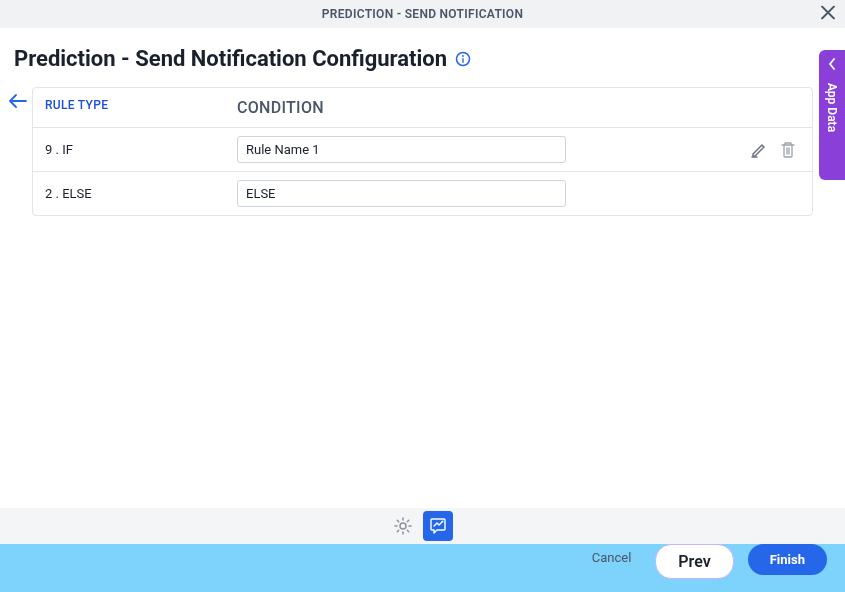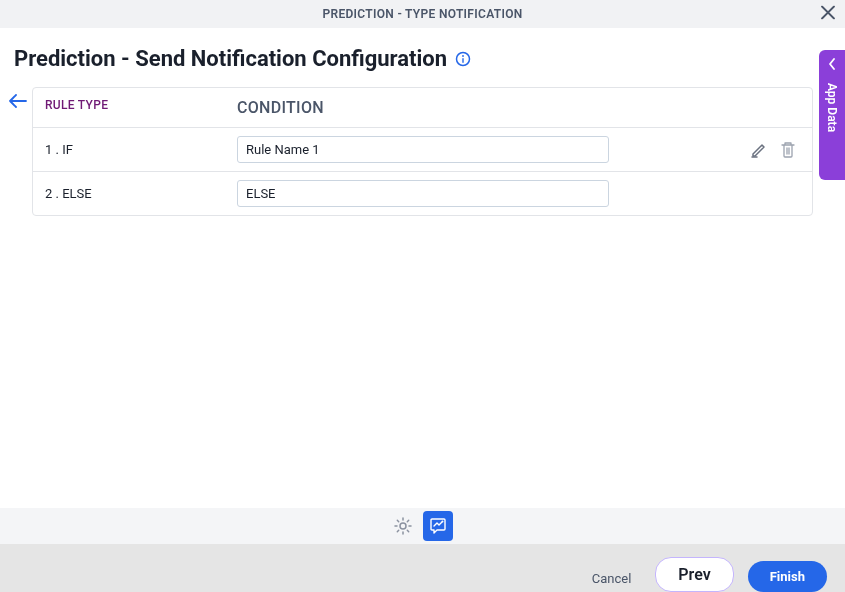--- a/index.html
+++ b/index.html
@@ -10,47 +10,47 @@
     .close-btn { position: absolute; right: 10px; top: 50%; transform: translateY(-50%); cursor: pointer; color: #4a5568; font-size: 14px; }
     
     .page-title-row { padding: 18px 14px 16px 14px; display: flex; align-items: center; gap: 8px; }
     .page-title { font-size: 22px; font-weight: 700; color: #1a202c; }
     .info-icon { width: 16px; height: 16px; display: inline-flex; align-items: center; justify-content: center; }
     
     .back-arrow { position: absolute; left: 8px; top: 93px; cursor: pointer; color: #2563eb; }
     
     .table-wrap { margin: 0 32px; border: 1px solid #e2e4e8; border-radius: 4px; }
     .table-header { display: flex; padding: 10px 12px; }
-    .th-rule { width: 192px; font-size: 12px; color: #701a75; letter-spacing: 0.3px; font-weight: 500; }
+    .th-rule { width: 192px; font-size: 12px; color: #1d4ed8; letter-spacing: 0.3px; font-weight: 500; }
     .th-cond { font-size: 16px; color: #4a5568; letter-spacing: 0.3px; font-weight: 500; }
     .table-row { display: flex; align-items: center; padding: 8px 12px; border-top: 1px solid #e2e4e8; }
     .td-rule { width: 192px; font-size: 13px; color: #1a202c; }
-    .td-cond { flex: none; width: 372px; }
+    .td-cond { flex: none; width: 329px; }
     .td-actions { flex: 1; display: flex; justify-content: flex-end; align-items: center; gap: 12px; padding-right: 4px; }
     .cond-input { width: 100%; padding: 5px 8px; border: 1px solid #cbd5e0; border-radius: 3px; font-size: 13px; color: #1a202c; outline: none; }
     .icon-btn { cursor: pointer; color: #6b7280; display: inline-flex; align-items: center; }
     
     .side-tab { position: absolute; right: 0; top: 50px; width: 26px; height: 130px; background: #8b3fd9; border-radius: 6px 0 0 6px; display: flex; flex-direction: column; align-items: center; padding-top: 8px; cursor: pointer; }
     .side-tab-chevron { color: #fff; font-size: 12px; }
     .side-tab-label { color: #fff; font-size: 12px; font-weight: 600; writing-mode: vertical-rl; margin-top: 10px; }
     
     .toolbar-row { position: absolute; bottom: 48px; left: 0; right: 0; height: 36px; background: #f4f5f7; display: flex; align-items: center; justify-content: center; gap: 10px; }
     .tool-gear { cursor: pointer; color: #6b7280; display: inline-flex; align-items: center; }
     .tool-chat { width: 30px; height: 30px; background: #2567e8; border-radius: 4px; display: inline-flex; align-items: center; justify-content: center; cursor: pointer; }
     
-    .footer-row { position: absolute; bottom: 0; left: 0; right: 0; height: 48px; display: flex; align-items: flex-end; justify-content: flex-end; gap: 14px; padding-right: 18px; background: #e5e5e5; }
+    .footer-row { position: absolute; bottom: 0; left: 0; right: 0; height: 48px; display: flex; align-items: flex-start; justify-content: flex-end; gap: 14px; padding-right: 18px; background: #7dd3fc; }
     .btn-cancel { font-size: 13px; color: #4a5568; cursor: pointer; padding: 6px 10px; }
     .btn-prev { font-size: 16px; color: #1a202c; cursor: pointer; padding: 7px 22px; border: 1px solid #c4b5fd; border-radius: 16px; background: #fff; font-weight: 600; }
     .btn-finish { font-size: 13px; color: #fff; cursor: pointer; padding: 8px 22px; background: #2567e8; border-radius: 16px; font-weight: 700; }
   </style>
 </head>
 <body>
 
 <div class="top-bar">
-  <span class="top-bar-title">PREDICTION - TYPE NOTIFICATION</span>
+  <span class="top-bar-title">PREDICTION - SEND NOTIFICATION</span>
   <span class="close-btn">
     <svg width="14" height="14" viewBox="0 0 14 14">
         <path d="M1 1 L13 13 M13 1 L1 13" stroke="#4a5568" stroke-width="1.8" fill="none" stroke-linecap="round"></path>
       </svg>
   </span>
 </div>
 
 <div class="page-title-row">
   <span class="page-title">Prediction - Send Notification Configuration</span>
   <span class="info-icon">
@@ -67,21 +67,21 @@
       <path d="M8 1 L2 7 L8 13 M2 7 L18 7" stroke="#2567e8" stroke-width="1.8" fill="none" stroke-linecap="round" stroke-linejoin="round"></path>
     </svg>
 </span>
 
 <div class="table-wrap">
   <div class="table-header">
     <div class="th-rule">RULE TYPE</div>
     <div class="th-cond">CONDITION</div>
   </div>
   <div class="table-row">
-    <div class="td-rule">1 . IF</div>
+    <div class="td-rule">9 . IF</div>
     <div class="td-cond">
       <input class="cond-input" value="Rule Name 1" style="">
     </div>
     <div class="td-actions">
       <span class="icon-btn">
         <svg width="18" height="18" viewBox="0 0 18 18">
             <path d="M3 13 L3 15 L5 15 L14 6 L12 4 Z M12 4 L14 6" stroke="#6b7280" stroke-width="1.5" fill="none" stroke-linejoin="round"></path>
             <path d="M2 16 L7 16" stroke="#6b7280" stroke-width="1.5" stroke-linecap="round"></path>
           </svg>
       </span>

